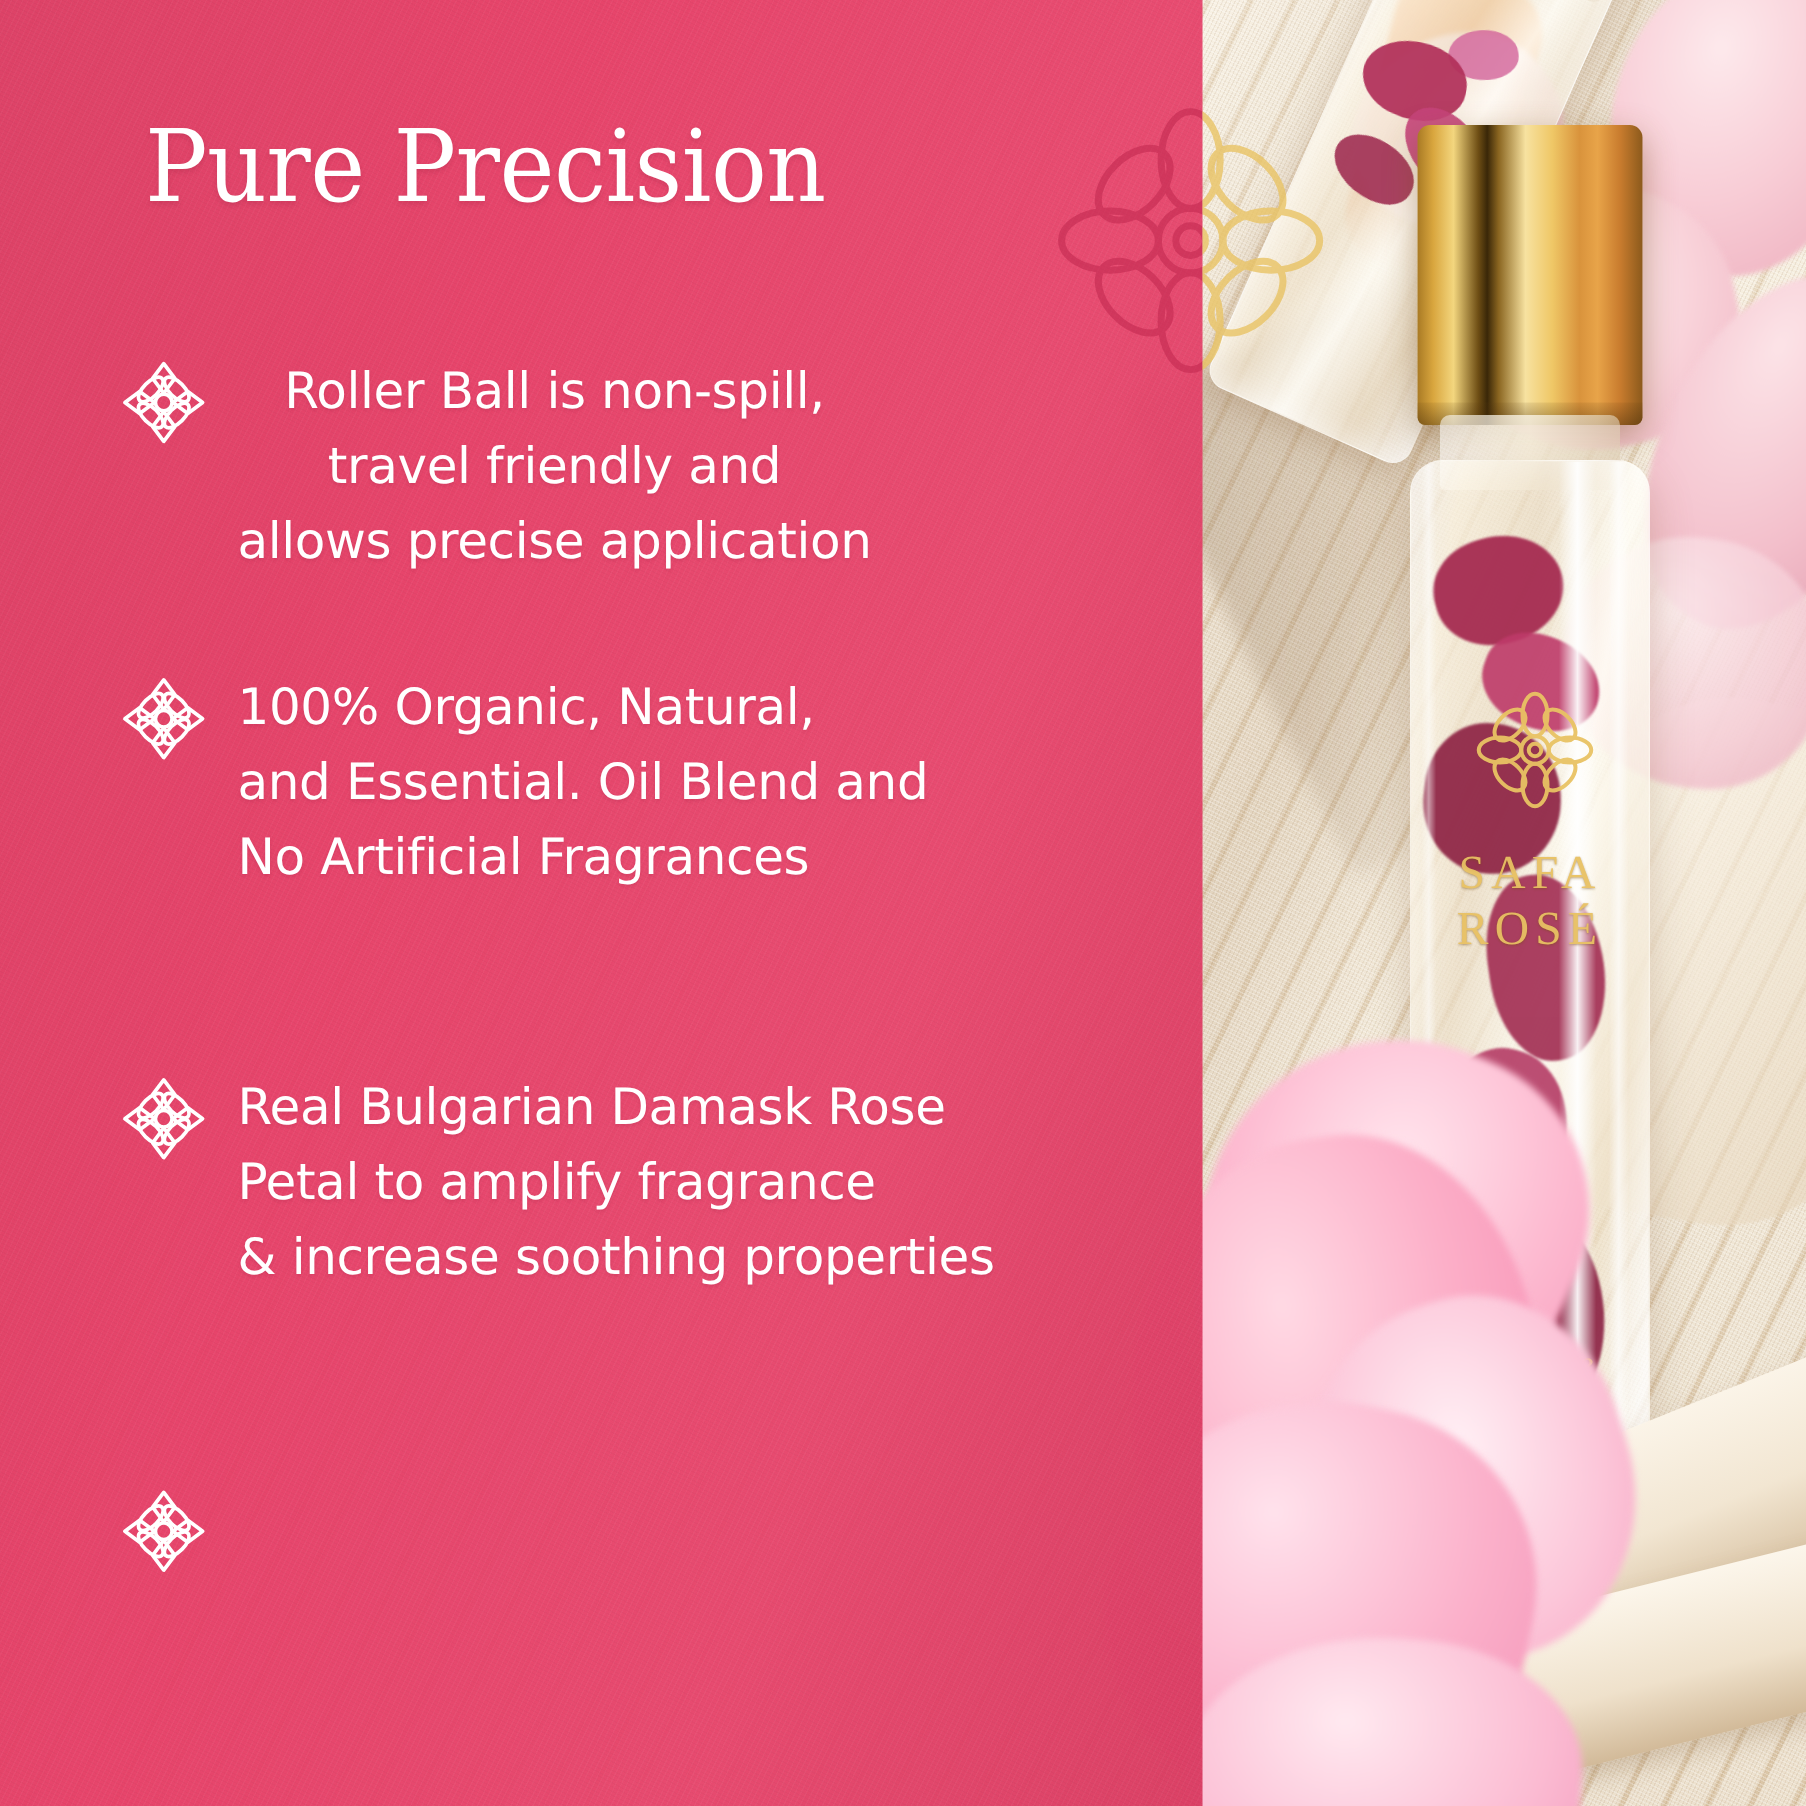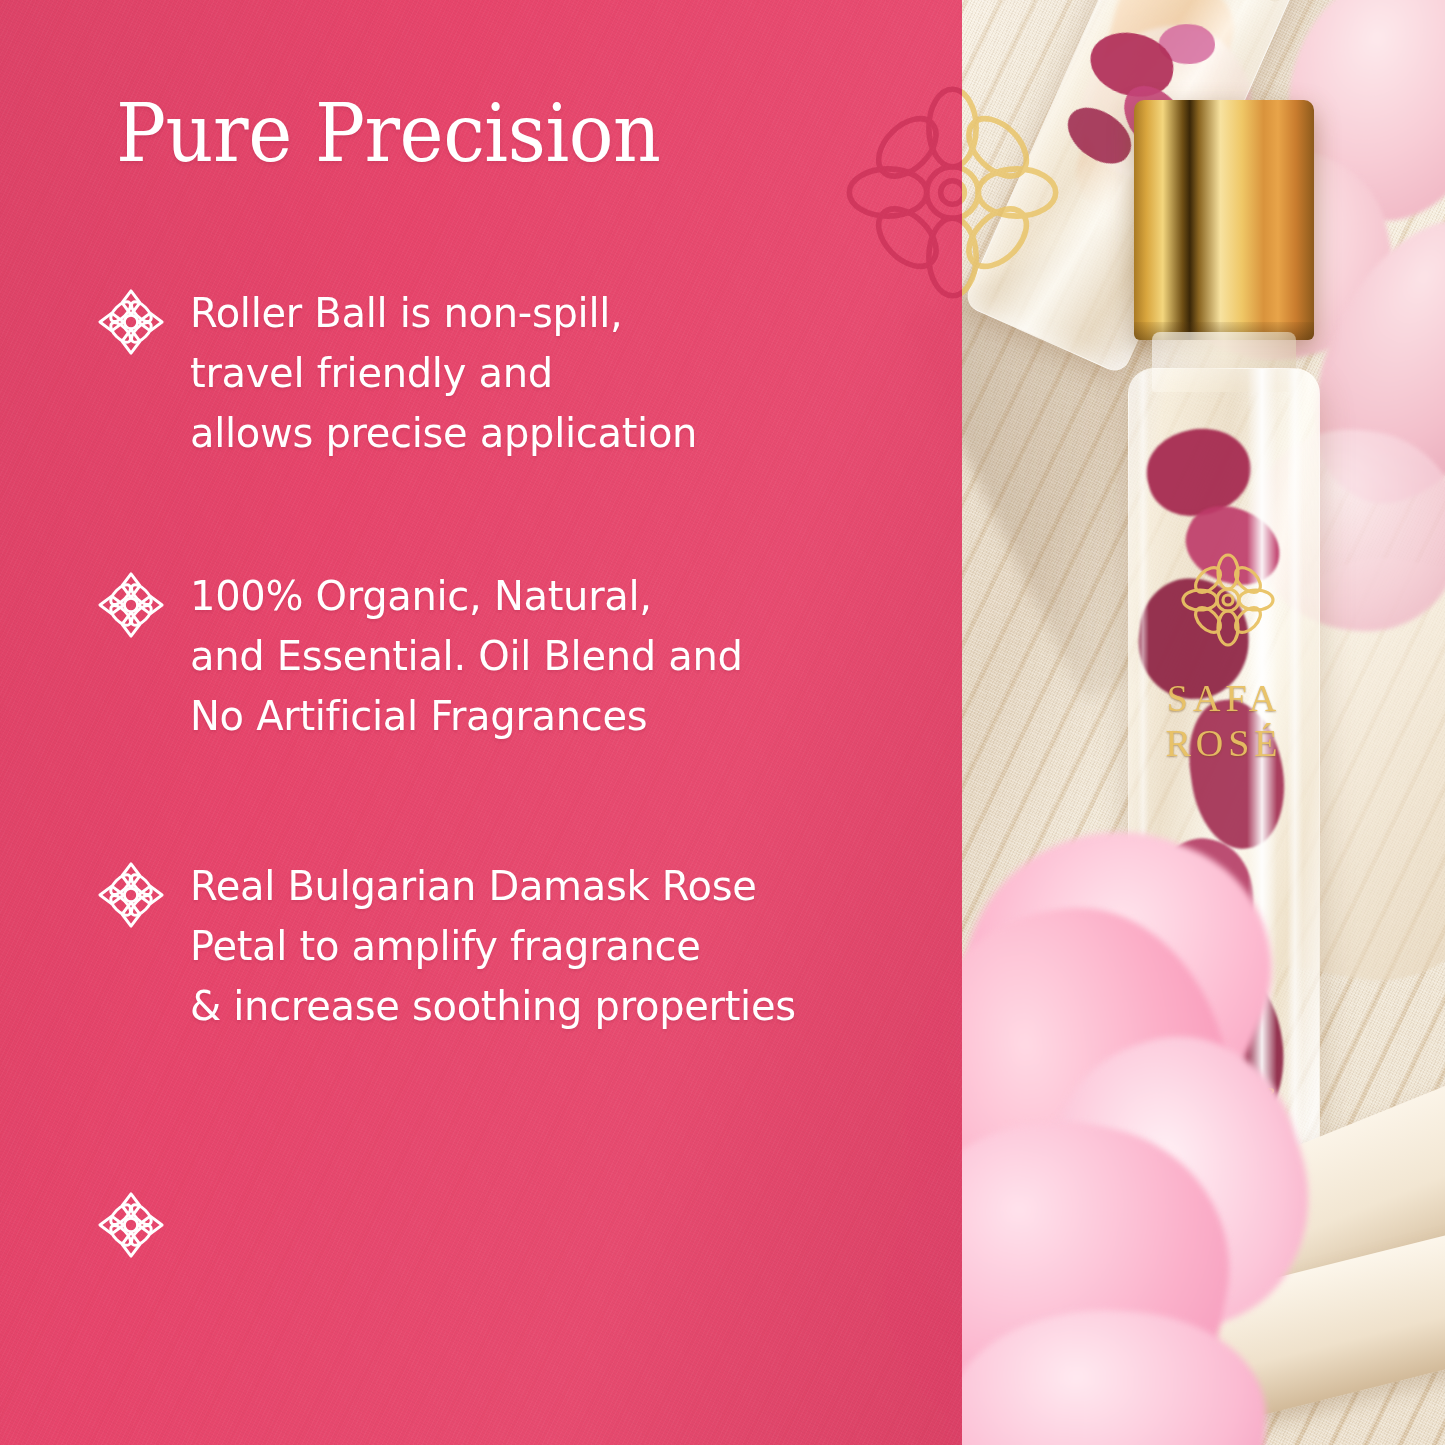--- a/index.html
+++ b/index.html
@@ -299,22 +299,22 @@
   }
 
   .bullets { position:absolute; left:0; top:0; width:962px; }
 
   .bullet {
     position:absolute;
     display:flex;
     align-items:flex-start;
     gap:22px;
   }
-  .b1 { left:62px; top:283px; }
-  .b2 { left:62px; top:566px; }
+  .b1 { left:62px; top:283px;text-align:center; }
+  .b2 { left:62px; top:536px; }
   .b3 { left:62px; top:856px; }
   .b4 { left:62px; top:1186px; }
 
   .bullet-icon {
     flex:0 0 auto;
     width:74px; height:74px;
     margin-top:2px;
   }
   .bullet-icon svg { display:block; width:74px; height:74px; }
 

